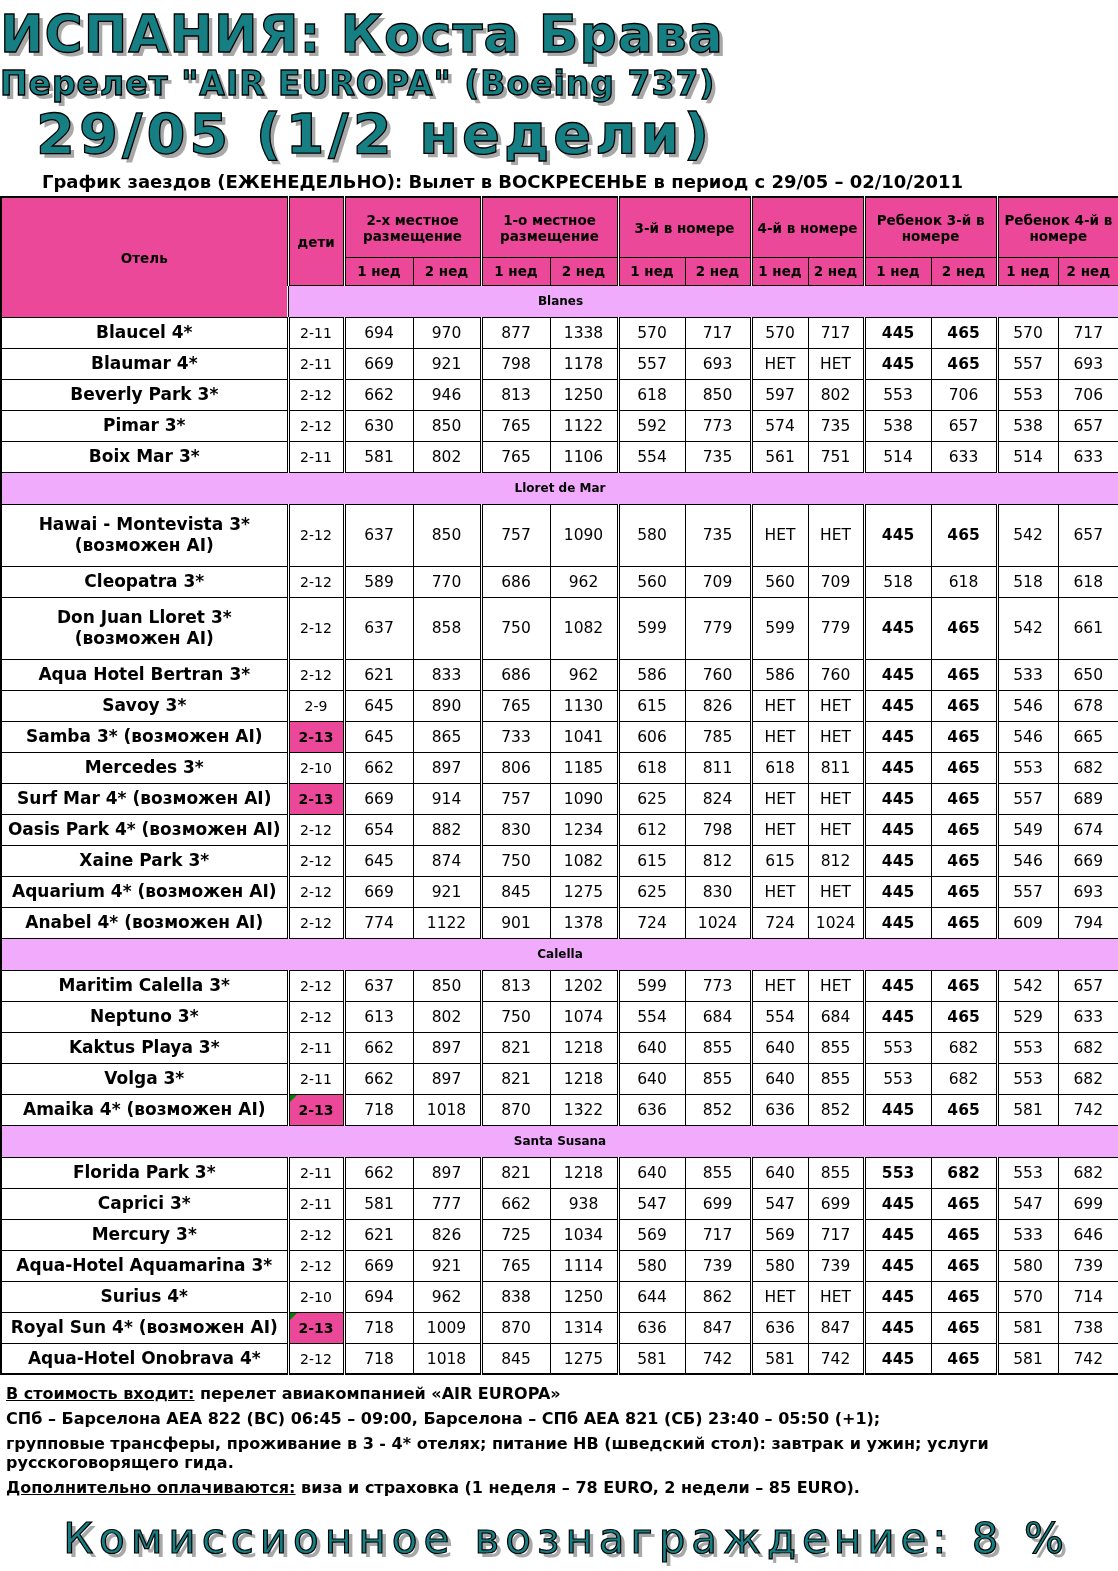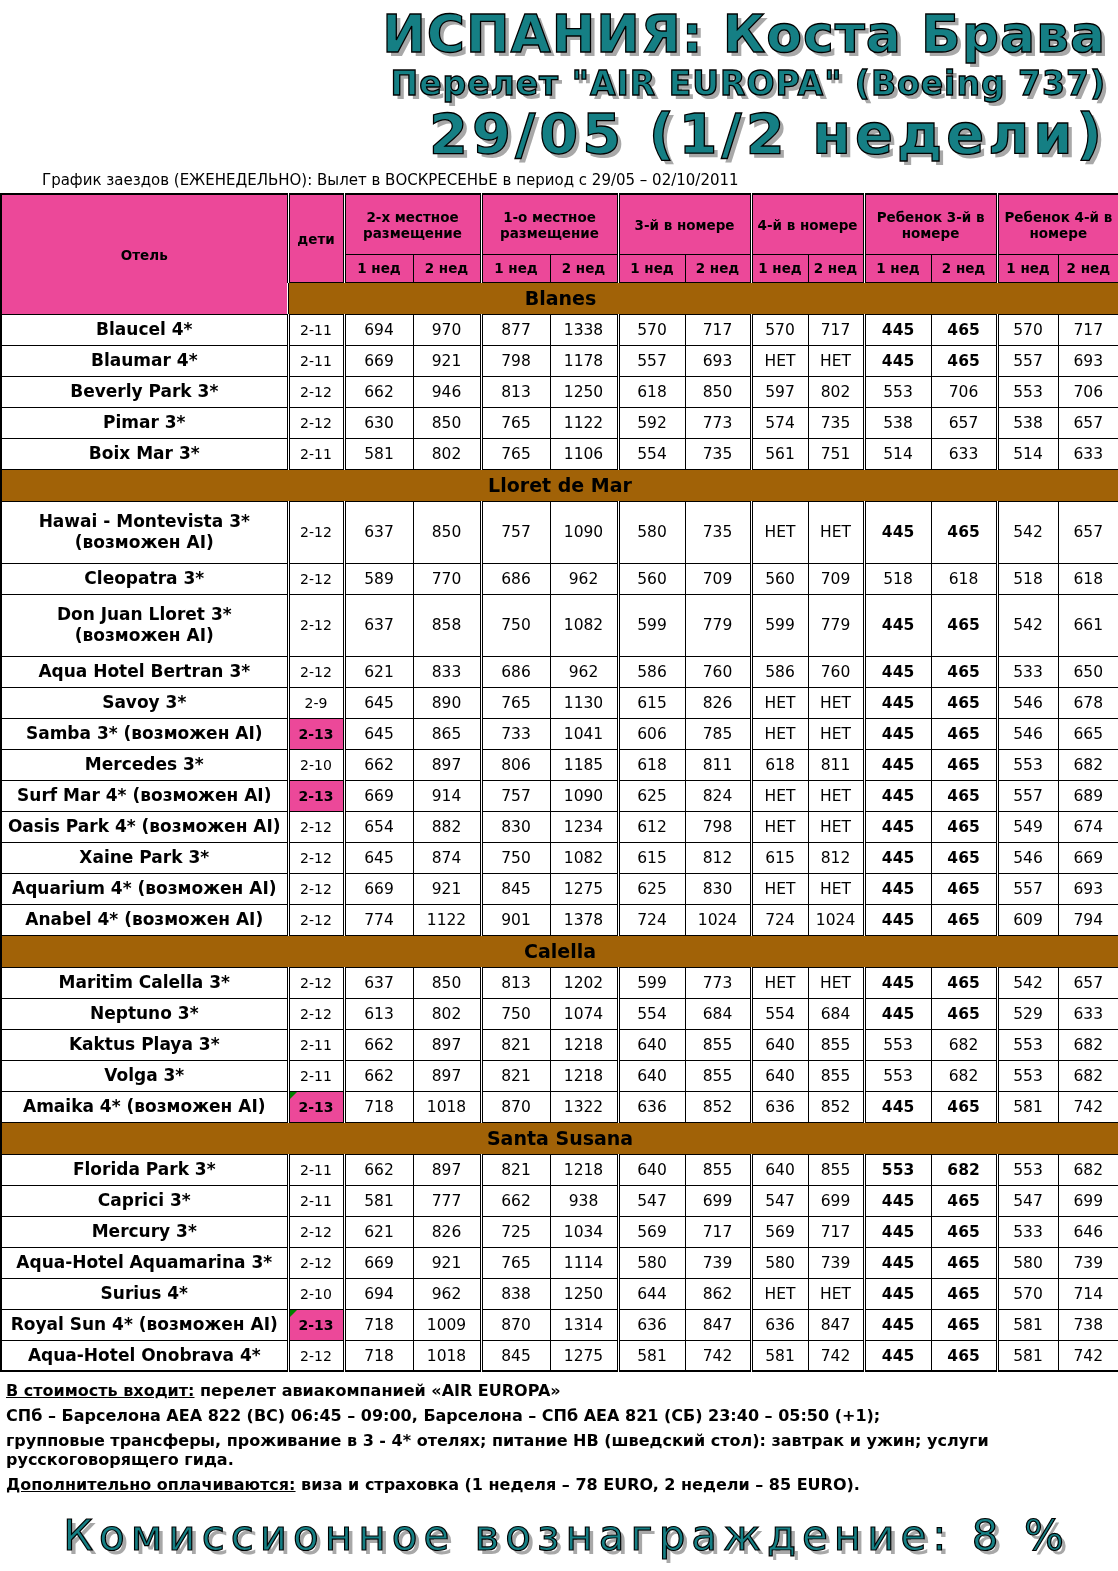--- a/index.html
+++ b/index.html
@@ -5,35 +5,35 @@
   * { margin:0; padding:0; box-sizing:border-box; }
   html,body { background:#fff; }
   body {
     width:1118px; height:1571px;
     font-family:"DejaVu Sans", sans-serif;
     color:#000;
     position:relative;
     overflow:hidden;
   }
   
-  .titles { text-align:right; padding:6px 12px 0 0; }
+  .titles { text-align:left; padding:6px 12px 0 0; }
   .t-main, .t-sub, .t-date {
     font-weight:bold;
     color:#157f84;
     -webkit-text-stroke:1.3px #000;
     text-shadow:4px 4px 0 #a8a8a8;
     line-height:1.08;
     letter-spacing:1px;
   }
   .t-main { font-size:52px; }
   .t-sub  { font-size:33px; margin-top:4px; }
   .t-date { font-size:56px; margin-top:2px; letter-spacing:4px;padding-left:36px; }
 
   .schedule {
-    font-size:15px; font-weight:normal;
+    font-size:18px; font-weight:bold;
     padding:7px 0 4px 42px;
   }
 
   
   table.price {
     border-collapse:collapse;
     table-layout:fixed;
     width:1118px;
     border:2px solid #000;
   }
@@ -48,23 +48,23 @@
   .dl { border-left:3px double #000 !important; }
   th.head {
     background:#ec4899;
     font-size:13.5px;
     font-weight:bold;
   }
   tr.hrow1 { height:60px; }
   tr.hrow2 { height:28px; }
   tr.band-row { height:32px; }
   td.band {
-    background:#a16207;
+    background:#f0abfc;
     font-weight:bold;
-    font-size:19px;
+    font-size:12px;
     border-top:2px solid #000;
     border-bottom:2px solid #000;
     position:relative;
   }
   td.band .shift {
     position:absolute; left:-287px; top:0;
     width:1118px; height:100%;
     display:flex; align-items:center; justify-content:center;
   }
   tr.r { height:31px; }

